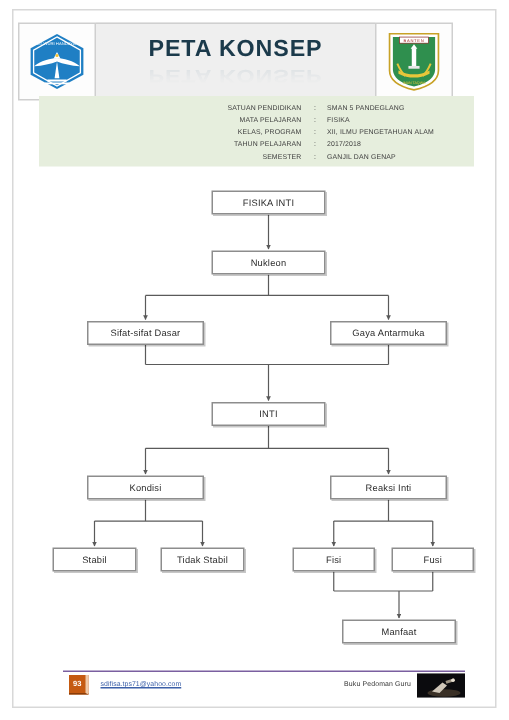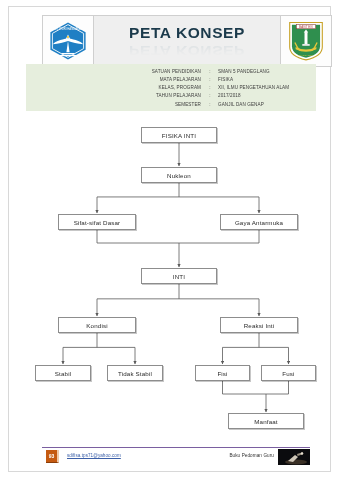--- a/index.html
+++ b/index.html
@@ -23,21 +23,21 @@
     width: 323px;
     height: 466px;
     border: 1px solid #d8d8d8;
     box-sizing: border-box;
     background: #ffffff;
   }
 
   
   #header-band {
     position: absolute;
-    left: 33px;
+    left: 3px;
     top: 8px;
     width: 290px;
     height: 52px;
     display: flex;
     align-items: stretch;
     justify-content: center;
   }
   .logo-cell {
     width: 52px;
     border: 1px solid #cfcfcf;

